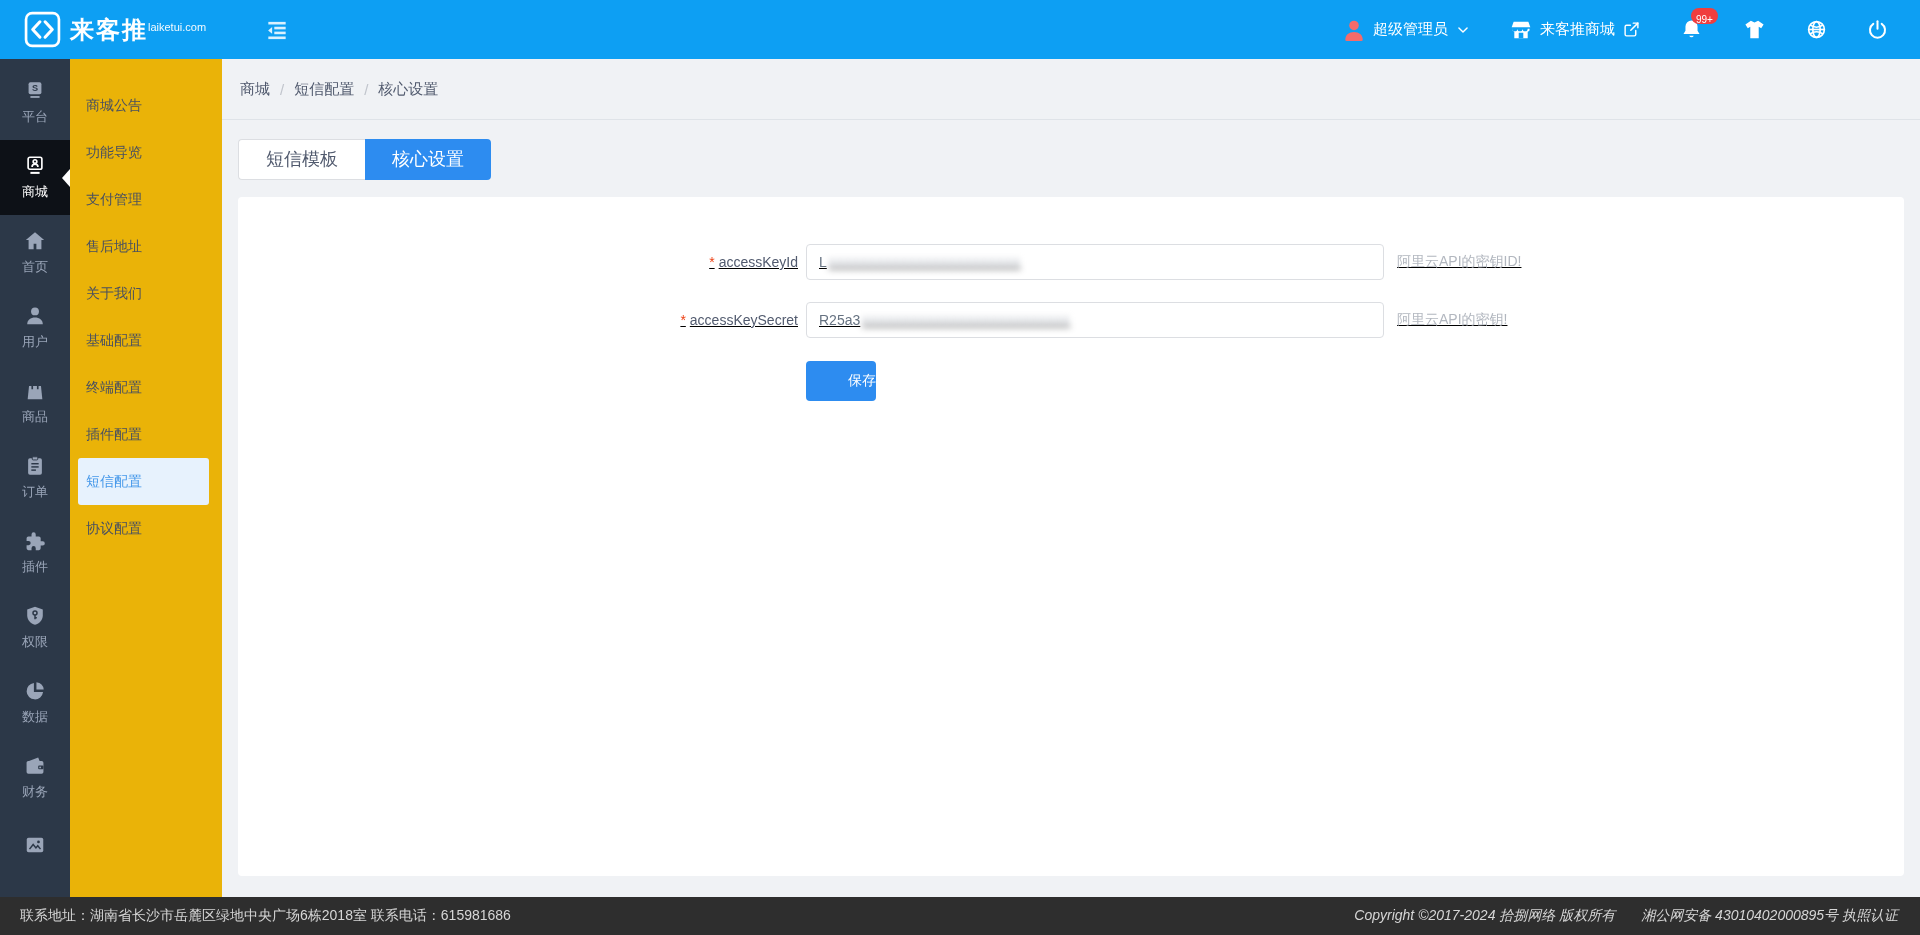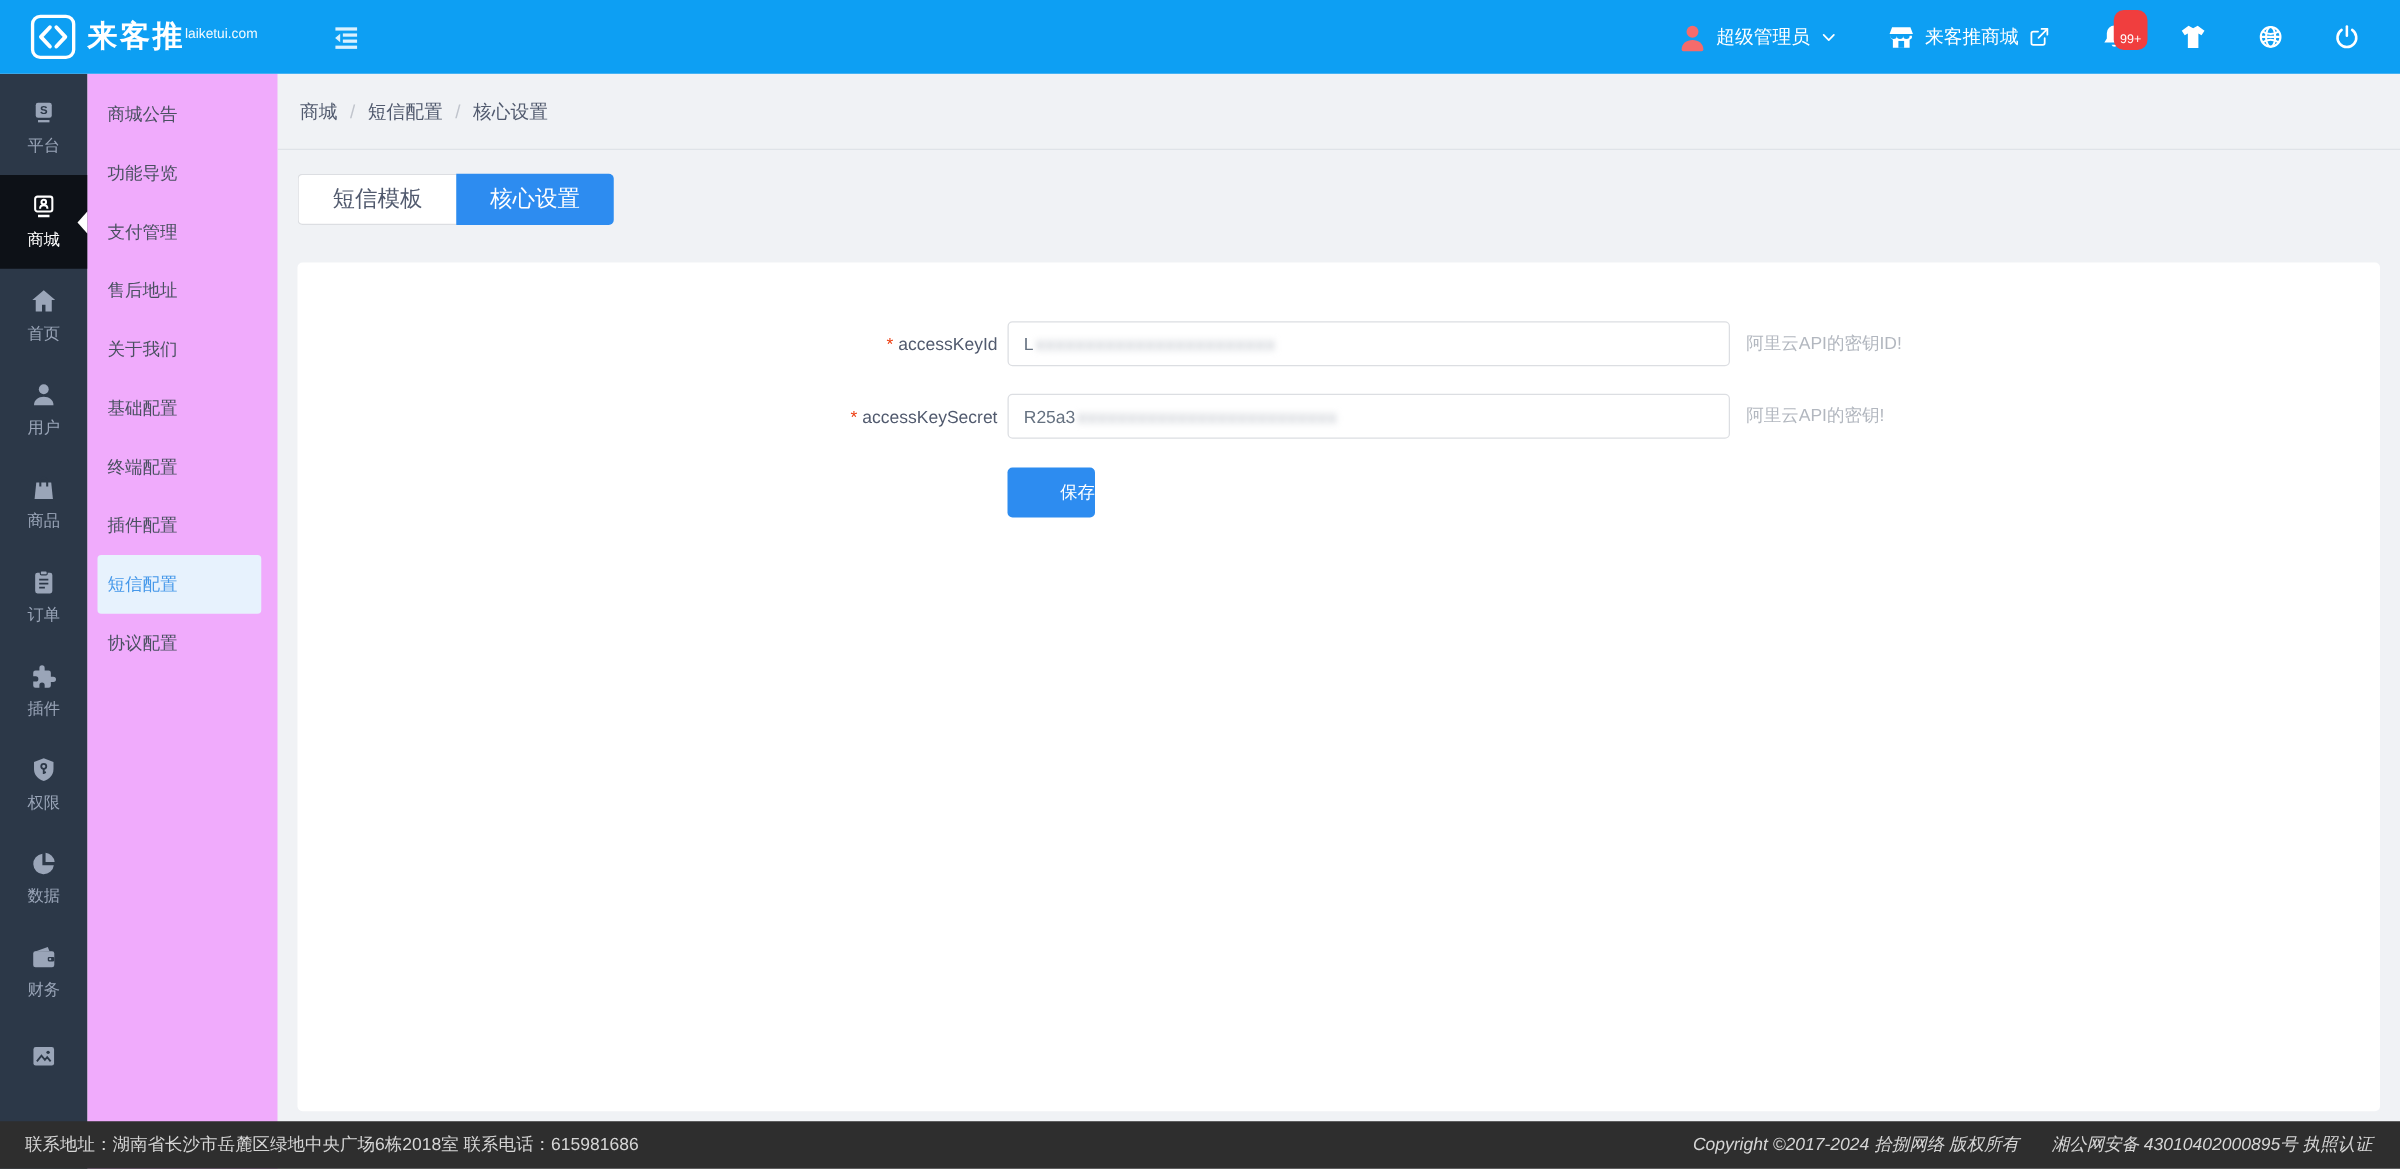--- a/index.html
+++ b/index.html
@@ -8,46 +8,46 @@
   
   .topbar { position:absolute; left:0; top:0; width:1920px; height:59px; background:#0d9ff3; display:flex; align-items:center; color:#fff; z-index:30; }
   .brand { display:flex; align-items:center; gap:9px; margin-left:24px; cursor:pointer; }
   .brand-txt { display:flex; flex-direction:row; line-height:1; }
   .brand-name { font-size:24px; font-weight:bold; letter-spacing:2px; }
   .brand-domain { font-size:11px; margin-top:4px; opacity:.95; }
   .collapse { margin-left:58px; cursor:pointer; display:flex; align-items:center; }
   .tb-right { margin-left:auto; display:flex; align-items:center; gap:40px; padding-right:32px; }
   .tb-group { display:flex; align-items:center; gap:8px; cursor:pointer; font-size:15px; }
   .tb-ic { display:flex; align-items:center; cursor:pointer; position:relative; }
-  .badge { position:absolute; top:-10px; left:11px; background:#f03e3e; color:#fff; font-size:10px; line-height:16px; height:16px; padding:16px 5px; border-radius:8px; white-space:nowrap;text-align:right; }
+  .badge { position:absolute; top:-10px; left:11px; background:#f03e3e; color:#fff; font-size:10px; line-height:16px; height:16px; padding:4px 5px; border-radius:8px; white-space:nowrap;text-align:right; }
 
   
   .rail { position:absolute; left:0; top:59px; bottom:0; width:70px; background:#2c3848; padding-top:6px; z-index:10; }
   .rail-item { height:75px; display:flex; flex-direction:column; align-items:center; justify-content:center; gap:6px; color:#9aa5b8; font-size:13px; cursor:pointer; position:relative; }
   .rail-item.active { background:#0d1117; color:#fff; }
   .rail-item.active svg { color:#fff; }
   .rail-item svg { color:#9aa5b8; }
   .rail-item.active::after { content:""; position:absolute; right:0; top:50%; margin-top:-9px; border-top:9px solid transparent; border-bottom:9px solid transparent; border-right:8px solid #fff; }
   .rail-stub { height:60px; display:flex; align-items:center; justify-content:center; color:#9aa5b8; }
 
   
-  .submenu { position:absolute; left:70px; top:59px; bottom:0; width:152px; background:#f0abfc; padding-top:9px; z-index:10; }
+  .submenu { position:absolute; left:70px; top:59px; bottom:0; width:152px; background:#eab308; padding-top:23px; z-index:10; }
   .sm-item { height:47px; line-height:47px; padding-left:16px; font-size:14px; color:#495060; cursor:pointer; }
   .sm-item.active { margin:0 13px 0 8px; padding-left:8px; background:#e7f2fd; color:#4598ea; border-radius:3px; }
 
   
   .content { position:absolute; left:222px; top:59px; right:0; bottom:38px; background:#f0f2f5; overflow:hidden; }
   .crumbs { height:61px; display:flex; align-items:center; padding-left:18px; font-size:15px; color:#515a6e; border-bottom:1px solid #dfe3e8; }
   .crumb { cursor:pointer; }
   .crumb-sep { color:#c0c4cc; margin:0 10px; }
   .tabs { display:inline-flex; margin:19px 0 0 16px; border-radius:4px; }
   .tab { height:41px; line-height:41px; padding:0 27px; font-size:18px; cursor:pointer; }
   .tab-plain { background:#fff; border:1px solid #dcdee2; border-right:none; color:#515a6e; border-radius:4px 0 0 4px; line-height:39px; }
   .tab-active { background:#2d8cf0; color:#fff; border-radius:0 4px 4px 0; }
-  .panel { margin:30px 16px 0 16px; height:679px; background:#fff; border-radius:4px; padding-top:47px; }
+  .panel { margin:17px 16px 0 16px; height:679px; background:#fff; border-radius:4px; padding-top:47px;text-decoration:underline; }
   .frow { display:flex; align-items:center; margin-bottom:22px; }
   .flabel { width:560px; text-align:right; font-size:14px; color:#515a6e; }
   .req { color:#ed4014; margin-right:4px; font-size:14px; }
   .finput { width:578px; height:36px; margin-left:8px; border:1px solid #dcdee2; border-radius:4px; background:#fff; display:flex; align-items:center; padding:0 12px; font-size:14px; color:#657180; overflow:hidden; white-space:nowrap; }
   .masked { filter:blur(3px); color:#aab0ba; margin-left:2px; letter-spacing:1px; }
   .fhint { margin-left:13px; font-size:14px; color:#b2b7bf; }
   .btn-save { margin-left:568px; margin-top:1px; width:70px; height:40px; background:#2d8cf0; color:#fff; border:none; border-radius:4px; font-size:14px; cursor:pointer; font-family:inherit;text-align:right; }
 
   
   .footer { position:absolute; left:0; bottom:0; width:1920px; height:38px; background:#2e2e2e; color:#d6d6d6; display:flex; align-items:center; font-size:14px; z-index:40; }

